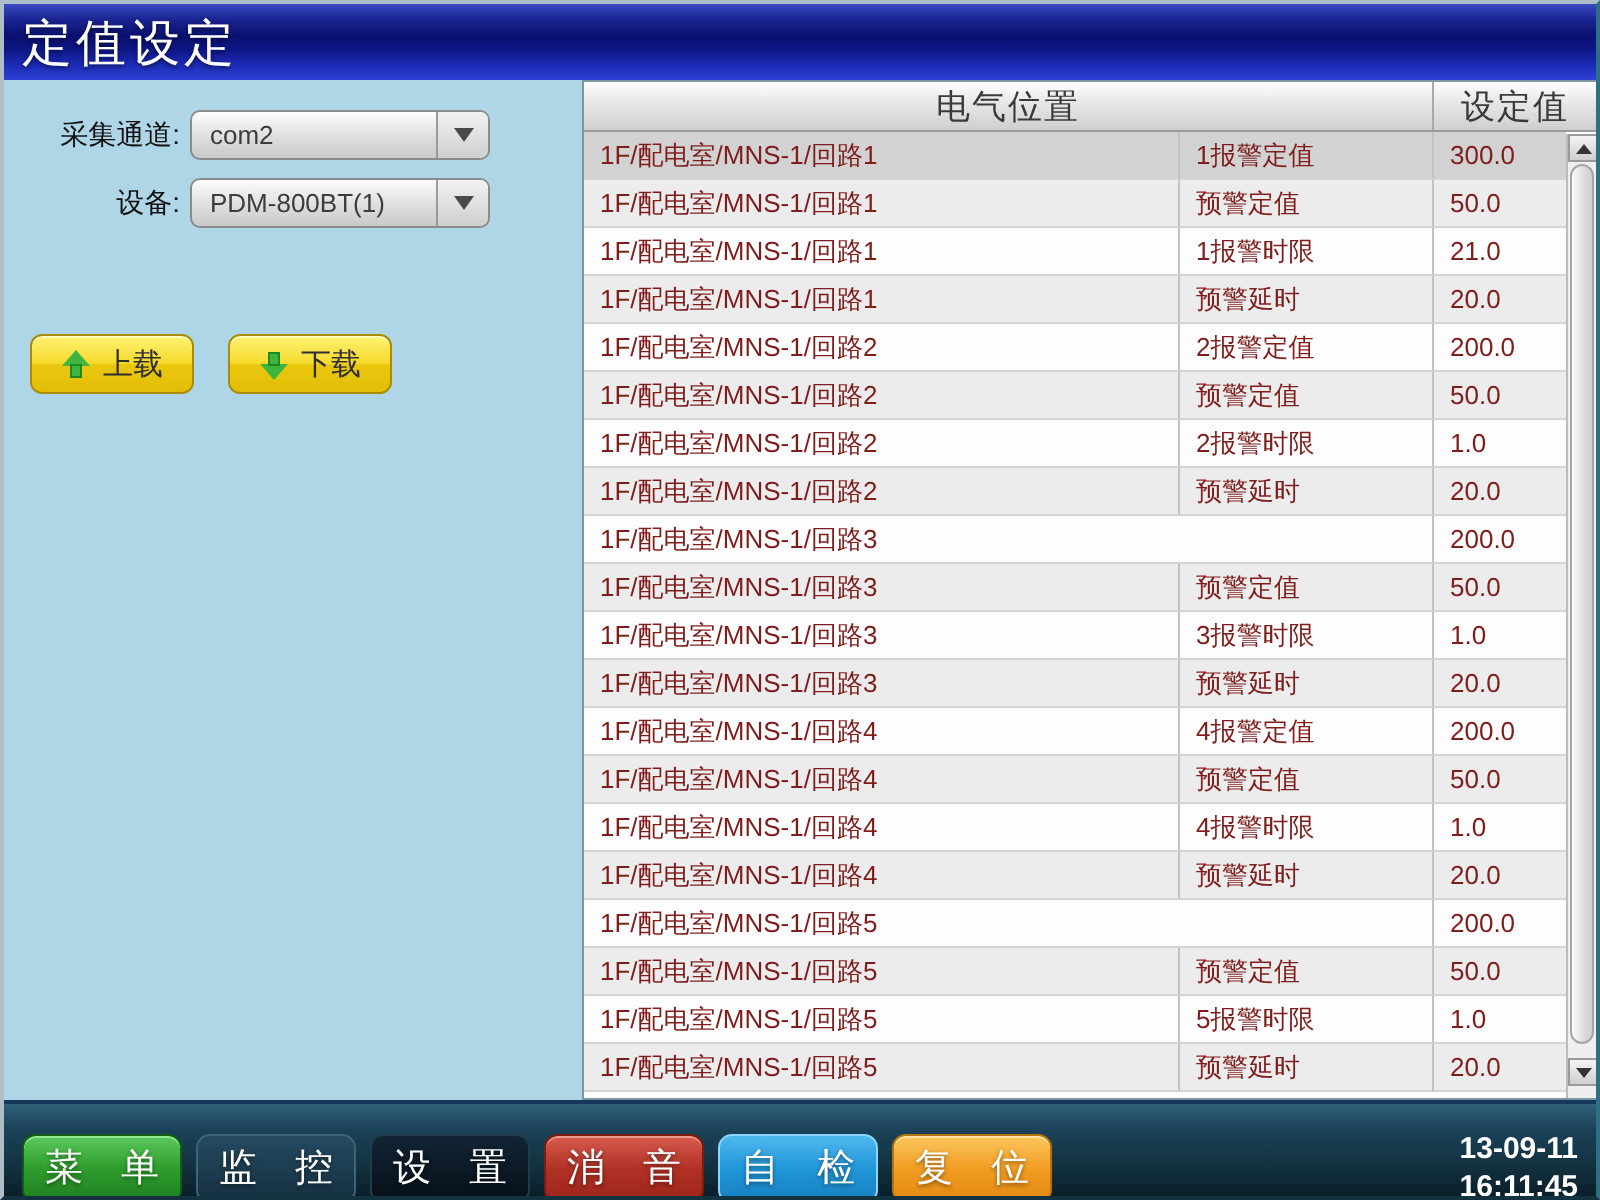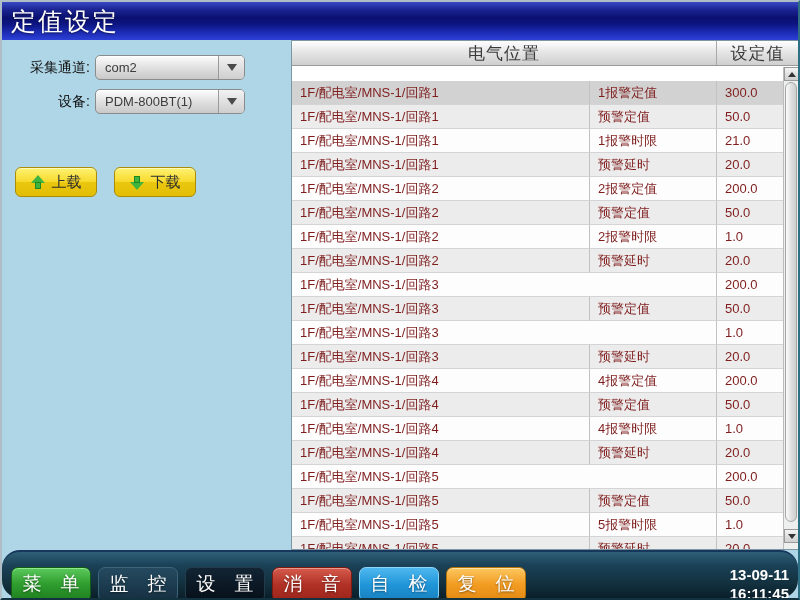--- a/index.html
+++ b/index.html
@@ -52,21 +52,21 @@
     border-left:7px solid transparent; border-right:7px solid transparent; }
   .arrow-ico .stem{ position:absolute; left:4px; width:6px; height:7px; background:#3fb53f;
     border:1px solid #1d8a1d; }
   .arrow-up .tri{ top:0; border-bottom:8px solid #3fb53f; }
   .arrow-up .stem{ top:7px; }
   .arrow-down .tri{ bottom:0; border-top:8px solid #3fb53f; }
   .arrow-down .stem{ bottom:7px; }
   
   .table-area{
     flex:1 1 auto; background:#fff; border:1px solid #7f97a3; border-right:none;
-    display:flex; flex-direction:column; overflow:hidden; position:relative;gap:15px;
+    display:flex; flex-direction:column; overflow:hidden; position:relative;
   }
   .thead{ display:flex; height:25px; flex:0 0 25px;
     background:linear-gradient(180deg,#ffffff 0%,#e6e6e6 45%,#cfcfcf 100%);
     border-bottom:1px solid #9a9a9a; }
   .th{ font-size:17px; color:#3a3a3a; display:flex; align-items:center; justify-content:center;
     border-right:1px solid #a8a8a8; letter-spacing:1px; }
   .th-location{ flex:1; }
   .th-variable{ width:127px; flex:0 0 127px; }
   .th-value{ width:81px; flex:0 0 81px; border-right:none; }
   .tbody{ flex:1 1 auto; overflow:hidden; margin-right:15px; }
@@ -93,21 +93,21 @@
   .scroll-tri-down{ width:0; height:0; border-left:4px solid transparent;
     border-right:4px solid transparent; border-top:5px solid #333; }
   .scroll-thumb{ position:absolute; left:1px; top:15px; bottom:27px; width:12px; cursor:grab;
     background:linear-gradient(90deg,#fbfbfb,#dcdcdc 60%,#cfcfcf);
     border:1px solid #a5a5a5; border-radius:6px; }
   
   .bottom-bar{
     height:48px; flex:0 0 48px;
     background:linear-gradient(180deg,#2e6078 0%,#1b4258 28%,#13313f 68%,#0a1f2a 100%);
     border-top:2px solid #17375c;
-    display:flex; align-items:center; padding:18px 6px 0 9px; gap:7px;border-radius:18px;
+    display:flex; align-items:center; padding:18px 6px 0 9px; gap:7px;
   }
   .bb-btn{ min-width:80px; height:35px; border-radius:7px; cursor:pointer;
     color:#fff; font-size:19px; display:flex; align-items:center; justify-content:center;
     text-shadow:0 1px 2px rgba(0,0,0,.45); padding:0 8px; }
   .bb-menu{ background:linear-gradient(180deg,#5cc95c 0%,#2f9e2f 48%,#1e7e1e 100%);
     border:1px solid #135c13; box-shadow:inset 0 1px 0 #8fe98f; }
   .bb-monitor{ background:linear-gradient(180deg,#254a60 0%,#152f40 100%);
     border:1px solid #3d657a; }
   .bb-settings{ background:linear-gradient(180deg,#122434 0%,#060f18 100%);
     border:1px solid #223a4a; }
@@ -220,20 +220,21 @@
     <div class="td td-location">1F/配电室/MNS-1/回路3</div>
     <div class="td td-value">200.0</div>
   </div>
           <div class="tr">
     <div class="td td-location">1F/配电室/MNS-1/回路3</div>
     <div class="td td-variable">预警定值</div>
     <div class="td td-value">50.0</div>
   </div>
           <div class="tr">
     <div class="td td-location">1F/配电室/MNS-1/回路3</div>
+    <div class="td td-variable">3报警时限</div>
     <div class="td td-value">1.0</div>
   </div>
           <div class="tr">
     <div class="td td-location">1F/配电室/MNS-1/回路3</div>
     <div class="td td-variable">预警延时</div>
     <div class="td td-value">20.0</div>
   </div>
           <div class="tr">
     <div class="td td-location">1F/配电室/MNS-1/回路4</div>
     <div class="td td-variable">4报警定值</div>

